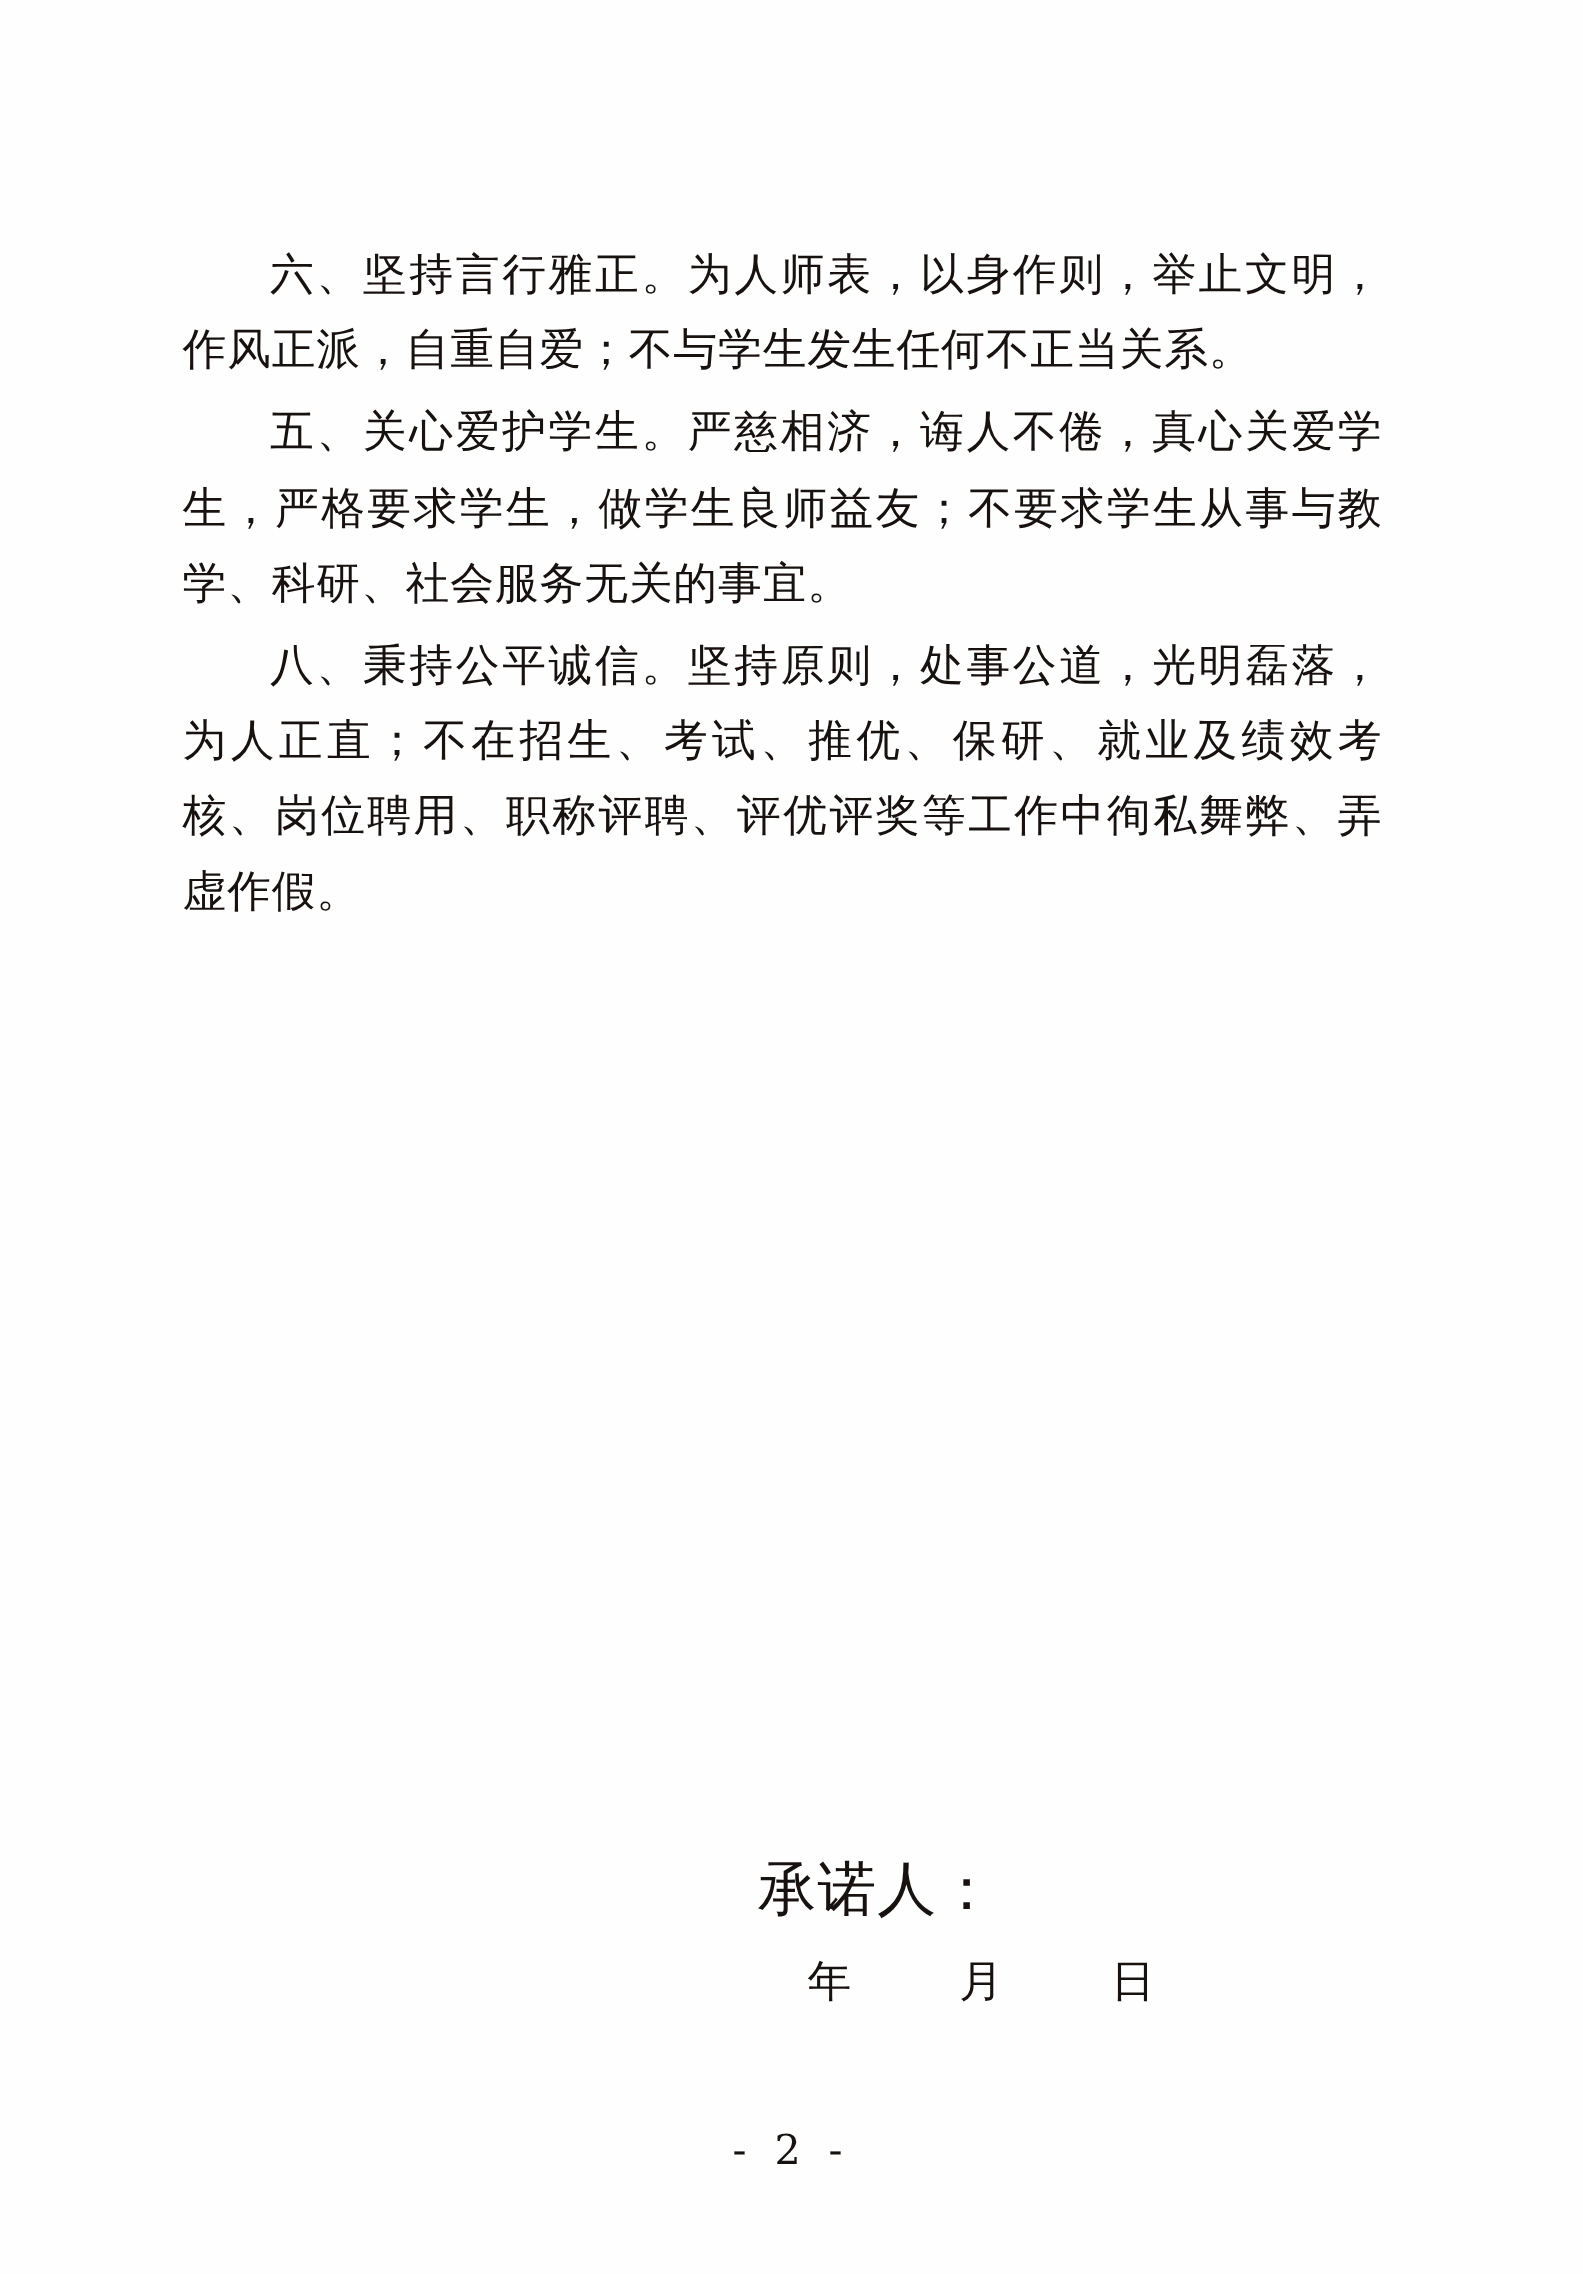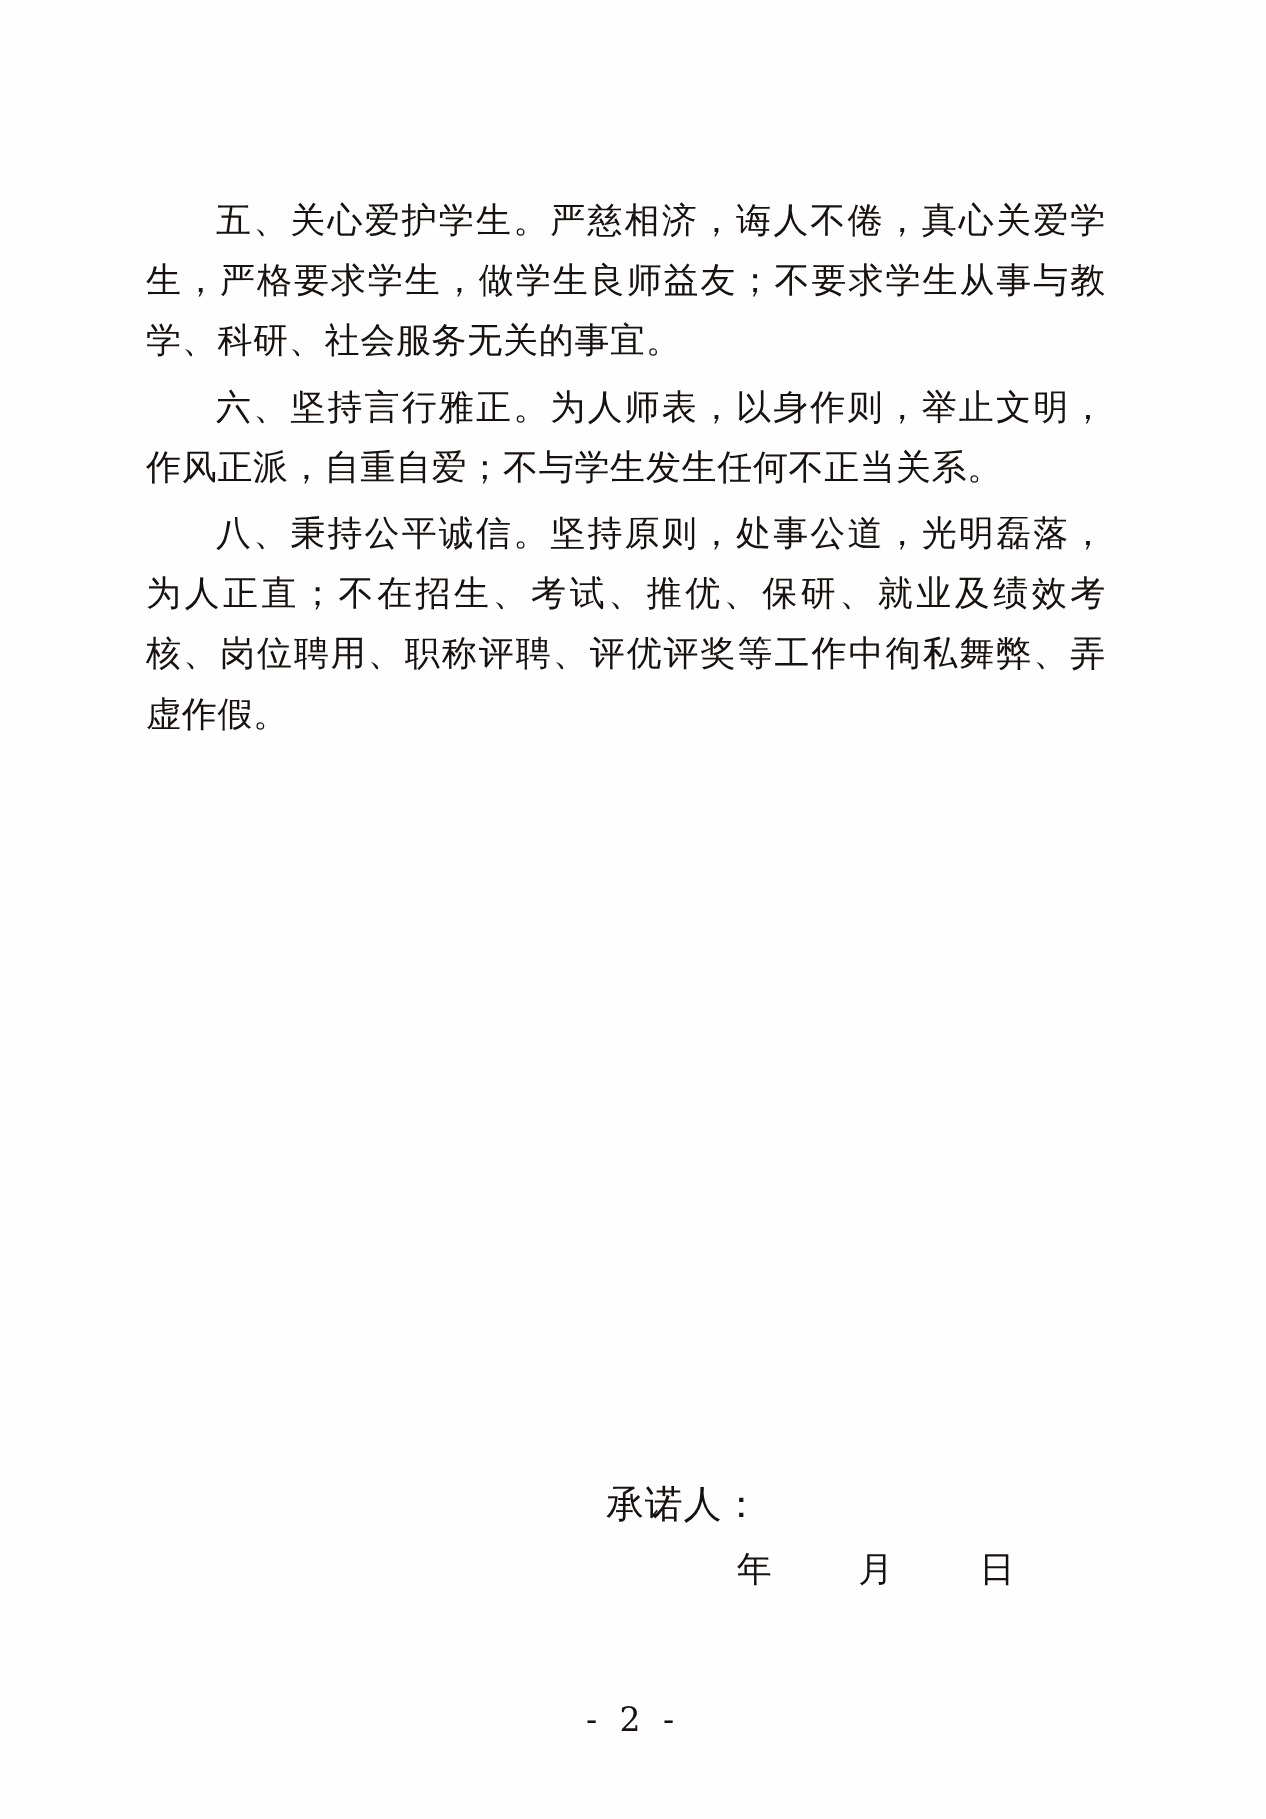--- a/index.html
+++ b/index.html
@@ -33,31 +33,31 @@
     font-weight: 500;
     color: #17110f;
   }
   .signature-block {
     position: absolute;
     left: 146px;
     top: 1470px;
     width: 960px;
   }
   .sig-line {
-    font-size: 38px;
+    font-size: 47px;
     line-height: 1.8;
     text-align: left;
     padding-left: 460px;
     letter-spacing: 0.02em;
     color: #17110f;
   }
   .date-line {
     font-size: 35px;
     line-height: 1.8;
-    text-align: center;
+    text-align: left;
     padding-left: 500px;
     letter-spacing: 0.02em;
     color: #17110f;
   }
   .date-line span.gap {
     display: inline-block;
     width: 62px;
   }
   .footer {
     position: absolute;
@@ -69,22 +69,22 @@
     letter-spacing: 0.18em;
     color: #17110f;
   }
 </style>
 </head>
 <body>
 
 <div class="page">
 
   <div class="body-area">
+    <p class="para">六、坚持言行雅正。为人师表，以身作则，举止文明，作风正派，自重自爱；不与学生发生任何不正当关系。</p>
     <p class="para">五、关心爱护学生。严慈相济，诲人不倦，真心关爱学生，严格要求学生，做学生良师益友；不要求学生从事与教学、科研、社会服务无关的事宜。</p>
-    <p class="para">六、坚持言行雅正。为人师表，以身作则，举止文明，作风正派，自重自爱；不与学生发生任何不正当关系。</p>
     <p class="para">八、秉持公平诚信。坚持原则，处事公道，光明磊落，为人正直；不在招生、考试、推优、保研、就业及绩效考核、岗位聘用、职称评聘、评优评奖等工作中徇私舞弊、弄虚作假。</p>
   </div>
 
   <div class="signature-block">
     <div class="sig-line">承诺人：</div>
     <div class="date-line">
       <span>年</span>
       <span class="gap"></span>
       <span>月</span>
       <span class="gap"></span>

